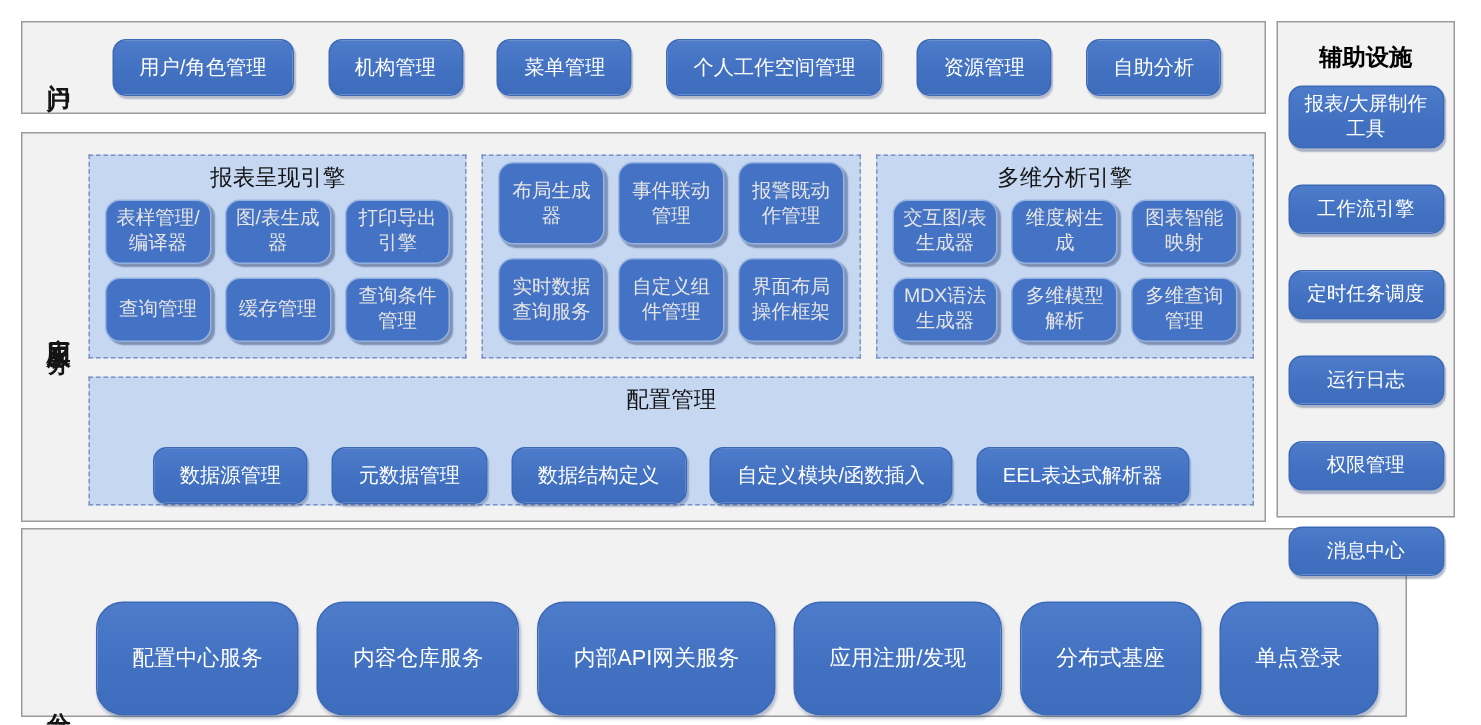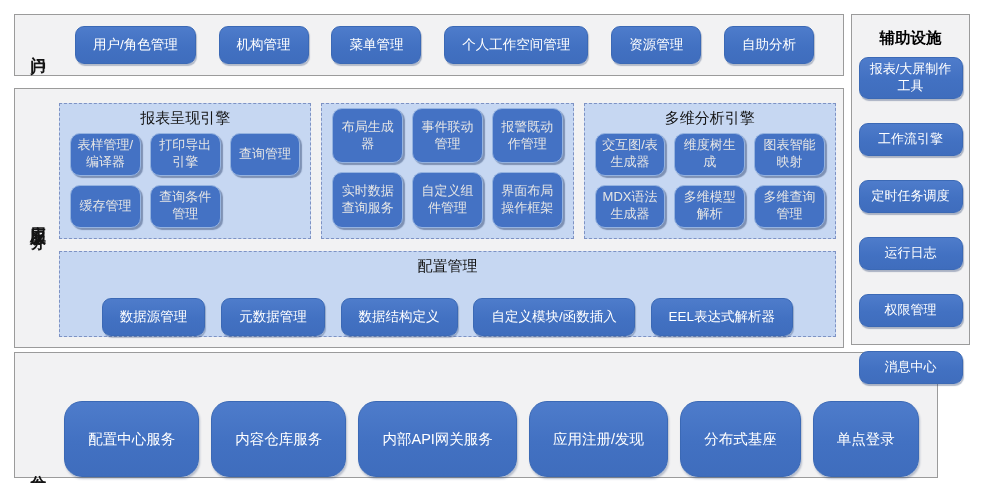--- a/index.html
+++ b/index.html
@@ -79,20 +79,21 @@
 </section>
 
 <section class="section app">
   <div class="vlabel">应用服务</div>
   <div class="app-content">
     <div class="engines">
       <div class="panel engine">
         <div class="panel-title">报表呈现引擎</div>
         <div class="engine-grid">
             <div class="cell">表样管理/编译器</div>
+            <div class="cell">图/表生成器</div>
             <div class="cell">打印导出引擎</div>
             <div class="cell">查询管理</div>
             <div class="cell">缓存管理</div>
             <div class="cell">查询条件管理</div>
           </div>
       </div>
       <div class="panel engine">
         <div class="engine-grid">
             <div class="cell">布局生成器</div>
             <div class="cell">事件联动管理</div>

